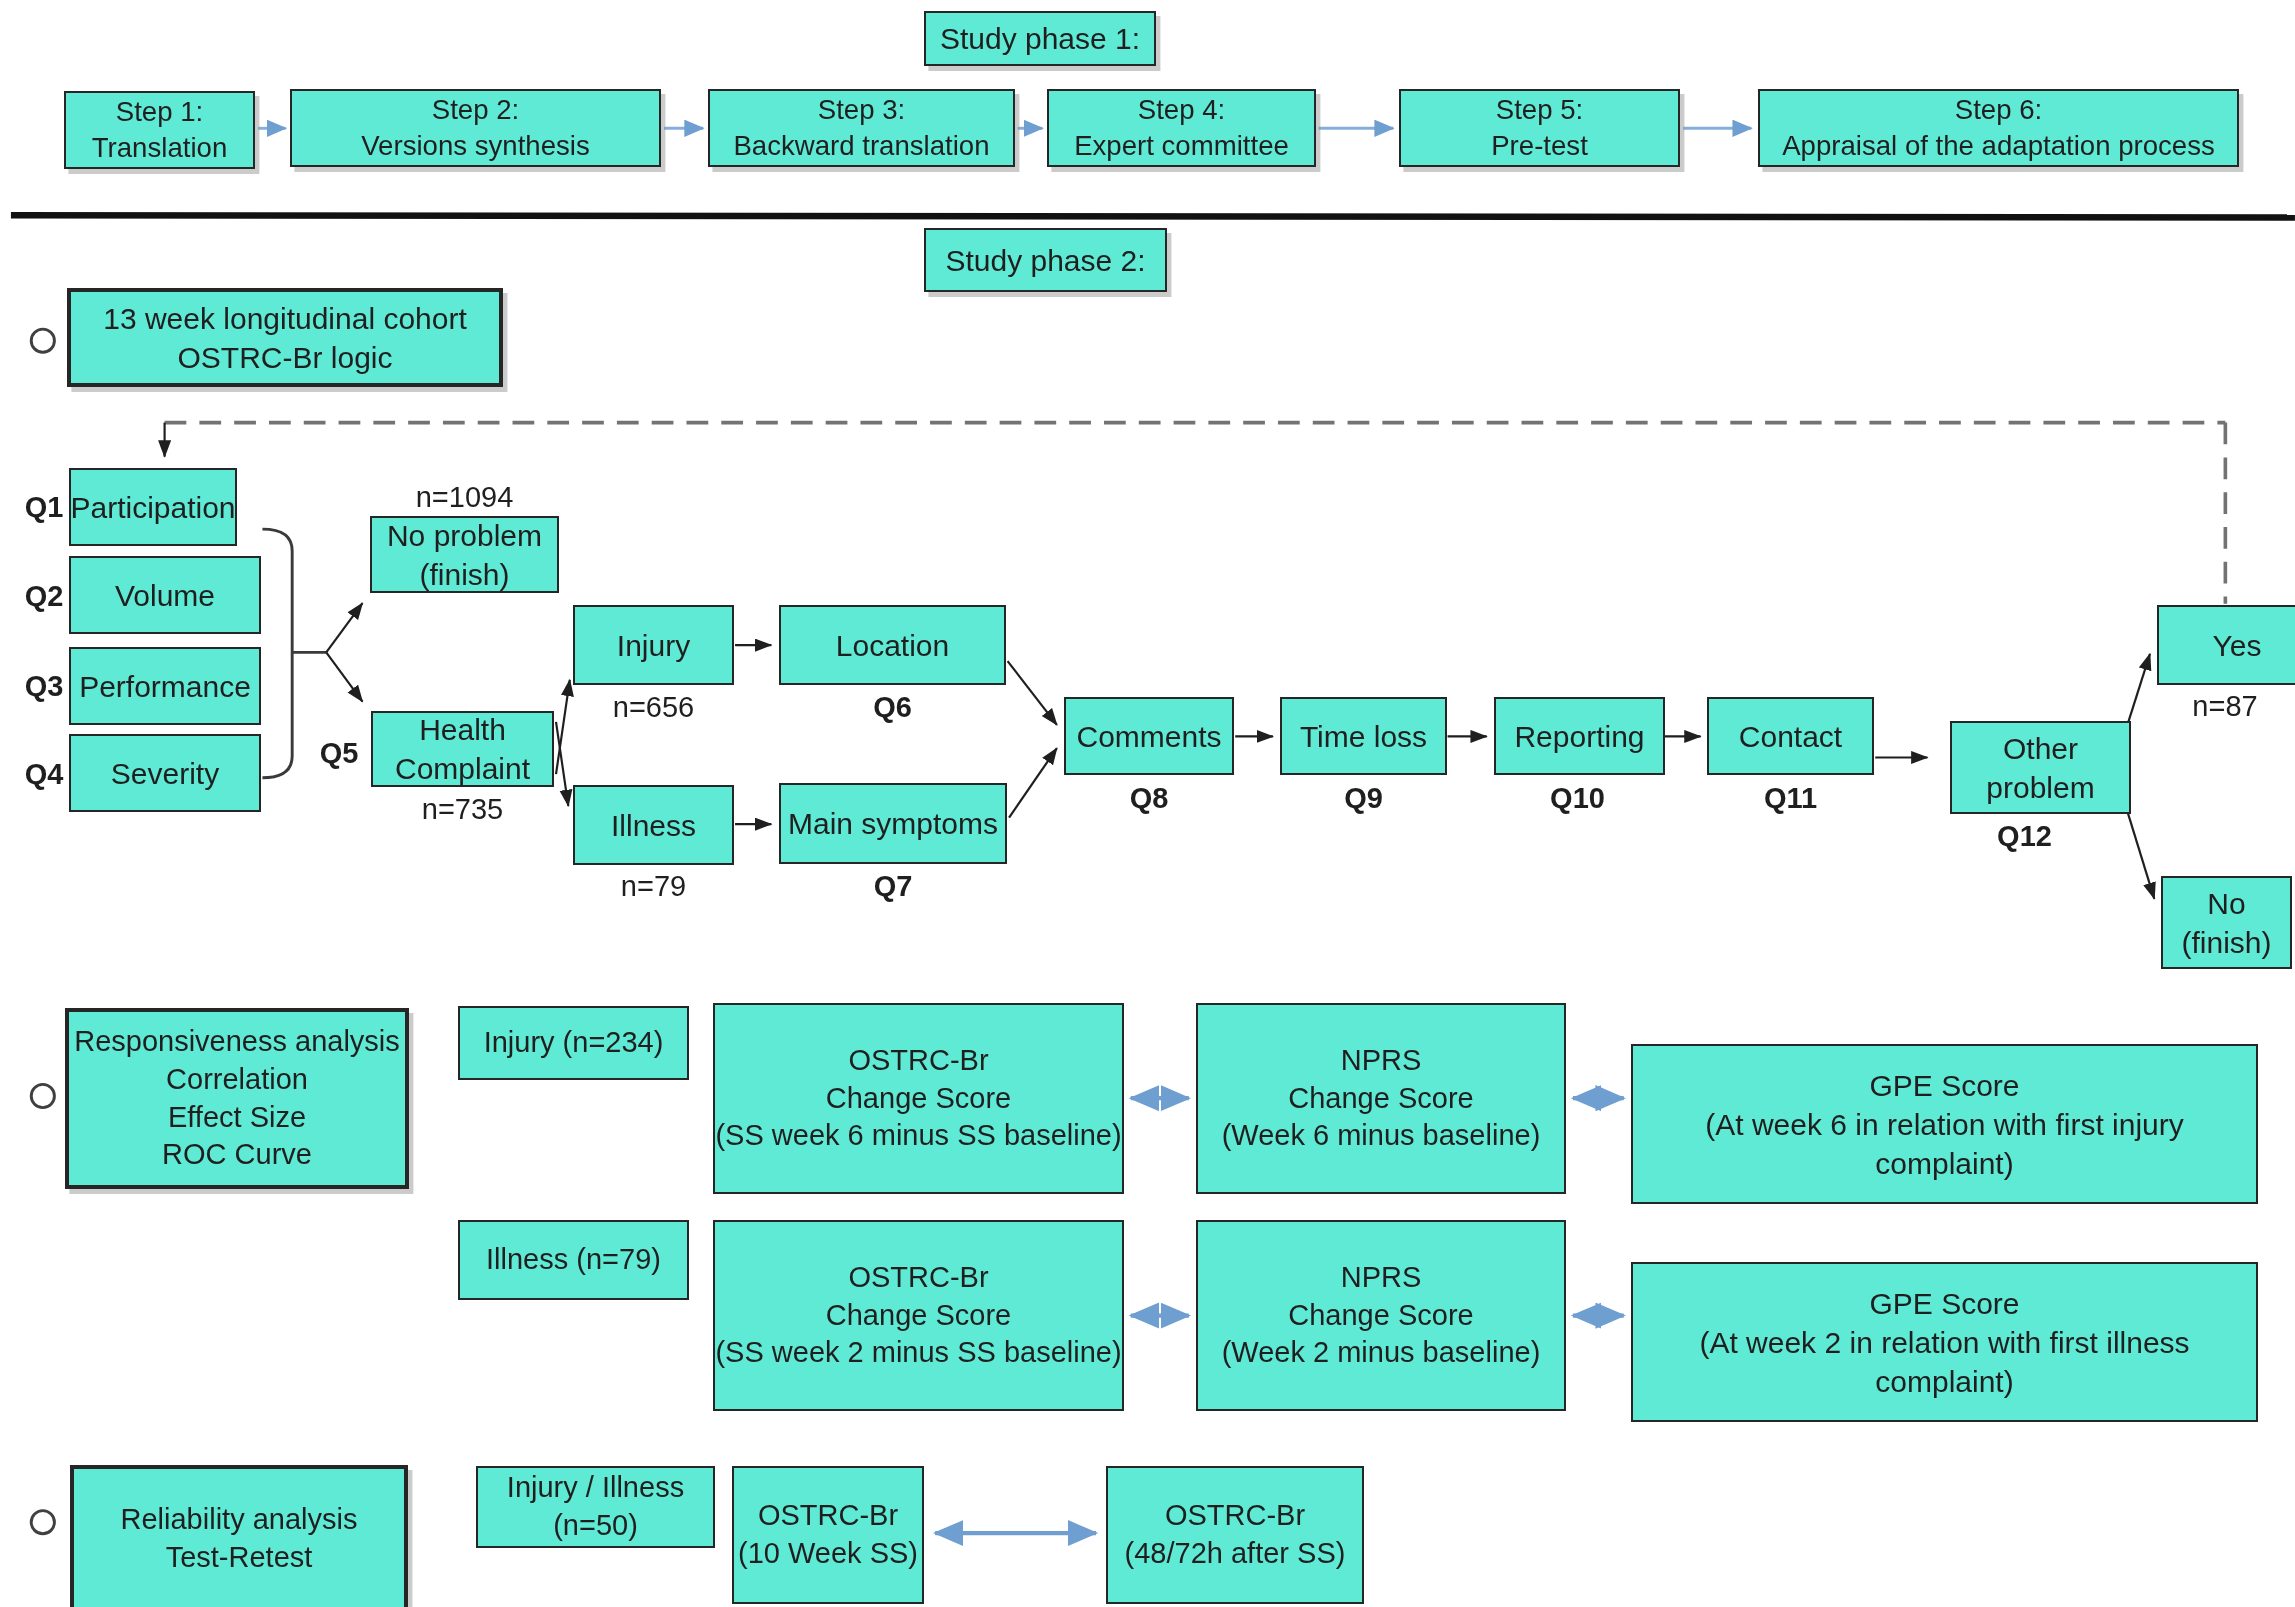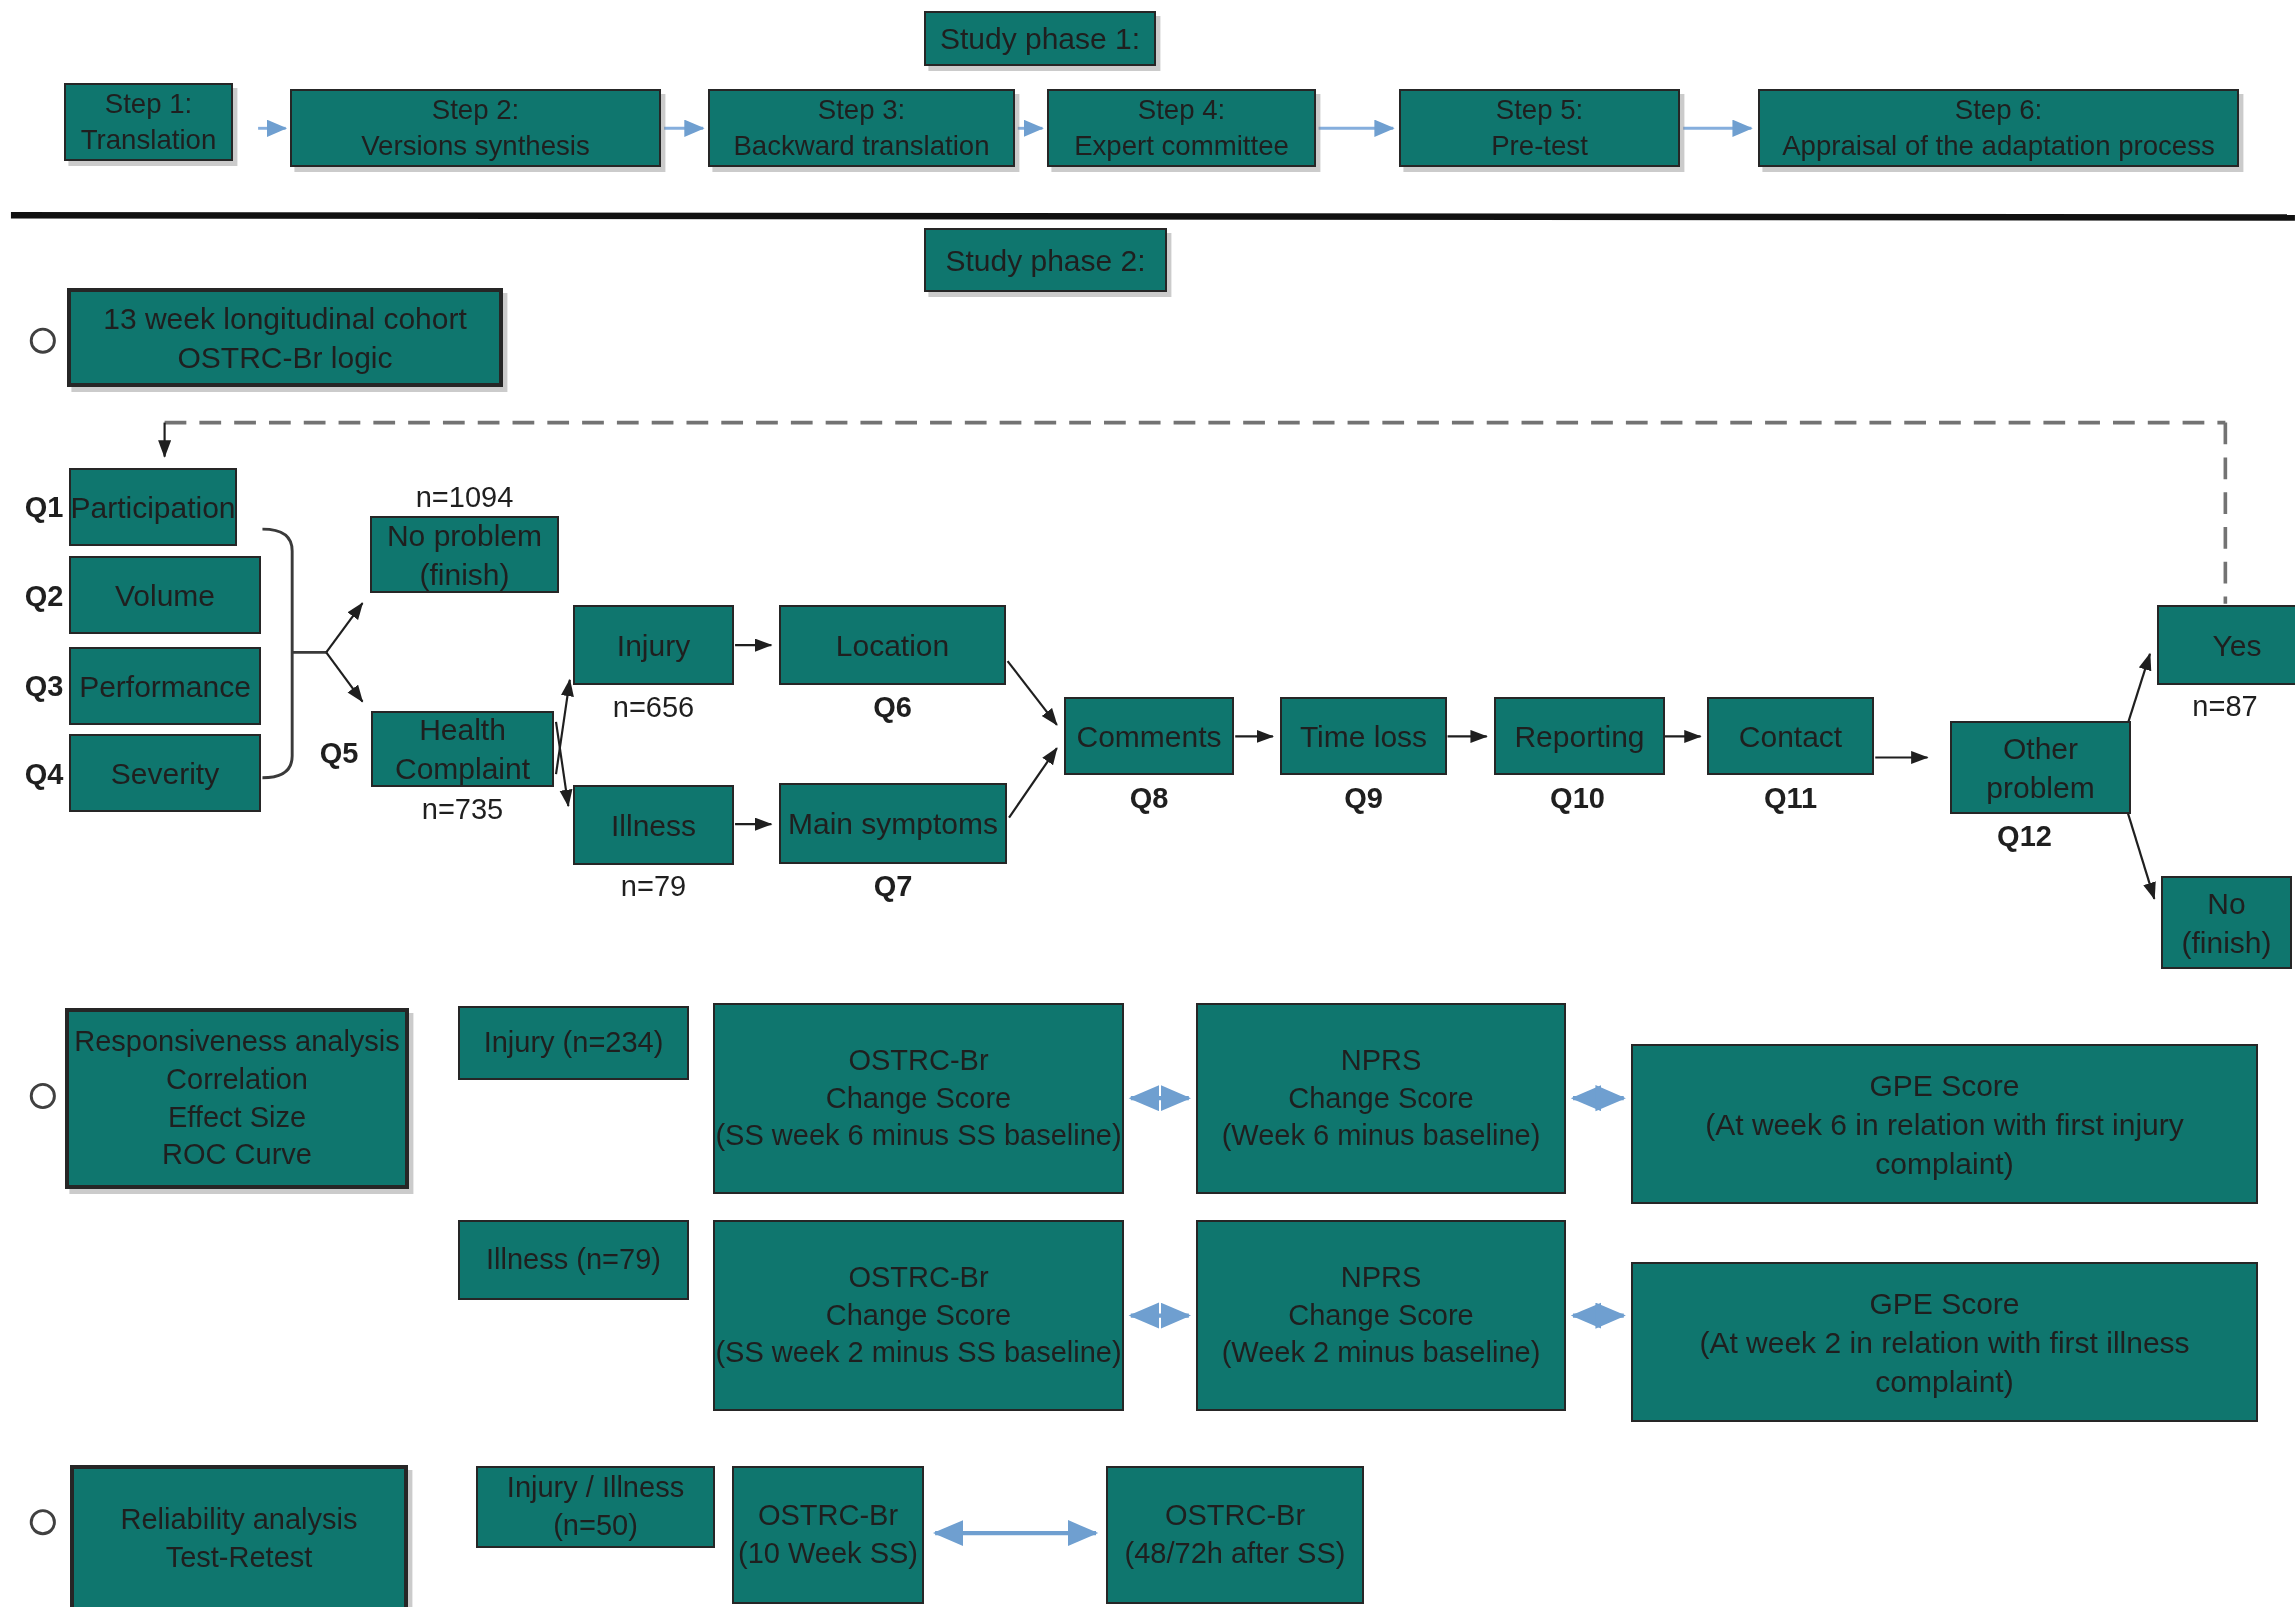--- a/index.html
+++ b/index.html
@@ -3,21 +3,21 @@
 <meta charset="utf-8">
 <style>
   html,body{margin:0;padding:0}
   body{
     width:2295px;height:1607px;background:#ffffff;position:relative;overflow:hidden;
     font-family:"Liberation Sans",sans-serif;color:#1f1f1f;
   }
   .overlay{position:absolute;left:0;top:0;z-index:1}
   .bx{
     position:absolute;display:flex;align-items:center;justify-content:center;
-    text-align:center;white-space:pre-line;background:#0f766e;
+    text-align:center;white-space:pre-line;background:#5eead4;
     border:2.2px solid #262626;box-sizing:border-box;line-height:1.3;z-index:2;
     font-size:30px;
   }
   .shadow{box-shadow:4.4px 5px 0 rgba(140,140,140,.45)}
   .bold{border-width:4.4px}
   .step{font-size:27.6px}
   .analysis{font-size:29px}
   .gpe{font-size:30px}
   .lbl{
     position:absolute;text-align:center;white-space:pre-line;line-height:1.2;
@@ -94,21 +94,21 @@
 
   <g fill="none" stroke="#404040" stroke-width="4">
     <circle cx="59" cy="470" r="16"></circle>
     <circle cx="59" cy="1512" r="16"></circle>
     <circle cx="59" cy="2100" r="16"></circle>
   </g>
 </svg>
 
 <div class="bx shadow" style="left:924px;top:11px;width:232px;height:55px">Study phase 1:</div>
 
-<div class="bx shadow step" style="left:64px;top:83px;width:169px;height:78px">Step 1:
+<div class="bx shadow step" style="left:64px;top:91px;width:191px;height:78px">Step 1:
 Translation</div>
 <div class="bx shadow step" style="left:290px;top:89px;width:371px;height:78px">Step 2:
 Versions synthesis</div>
 <div class="bx shadow step" style="left:708px;top:89px;width:307px;height:78px">Step 3:
 Backward translation</div>
 <div class="bx shadow step" style="left:1047px;top:89px;width:269px;height:78px">Step 4:
 Expert committee</div>
 <div class="bx shadow step" style="left:1399px;top:89px;width:281px;height:78px">Step 5:
 Pre-test</div>
 <div class="bx shadow step" style="left:1758px;top:89px;width:481px;height:78px">Step 6:

